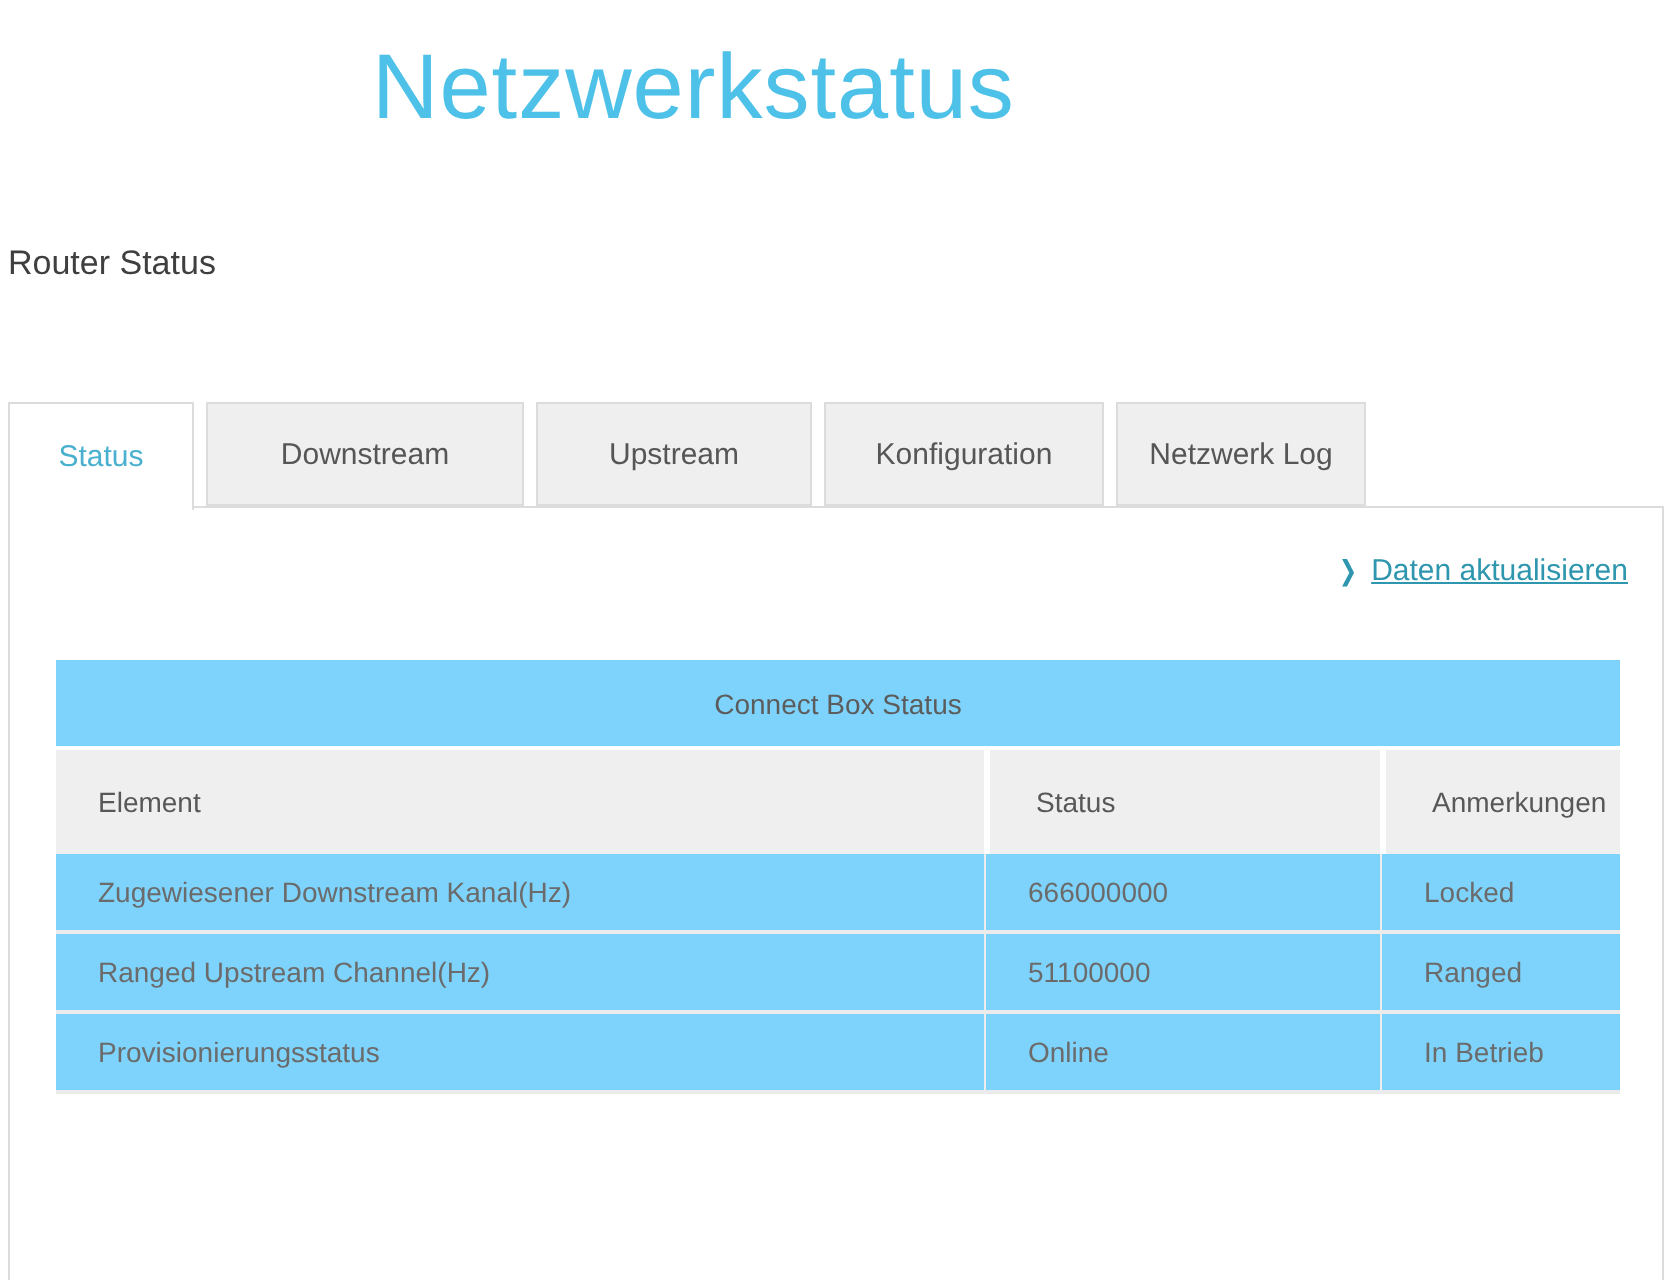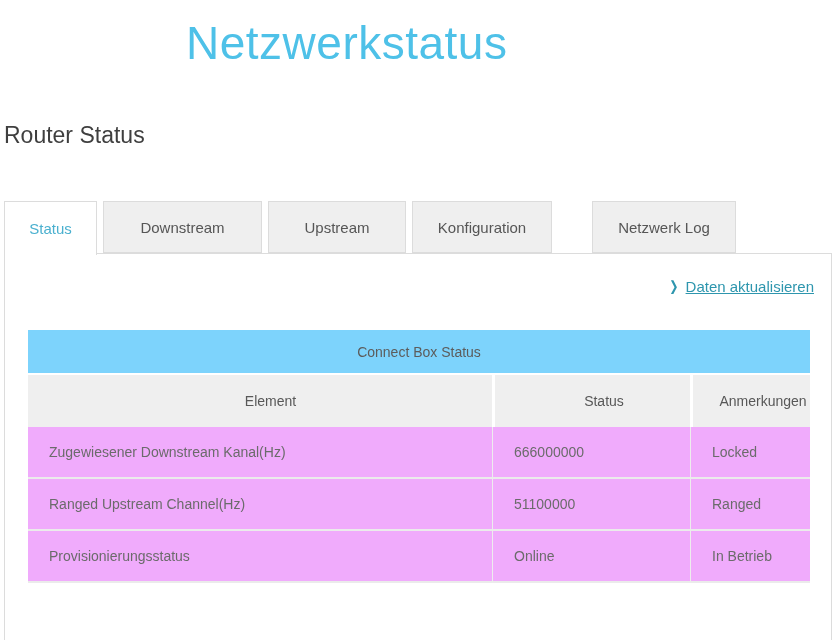--- a/index.html
+++ b/index.html
@@ -11,21 +11,21 @@
   .page-title {
     margin: 16px 0 0 186px;
     font-size: 46px;
     font-weight: 200;
     letter-spacing: 0.5px;
     color: #4ec1e8;
   }
 
   .section-title {
     margin: 52px 0 0 4px;
-    font-size: 23px;
+    font-size: 17px;
     font-weight: 400;
     color: #3f3f3f;
   }
 
   
   .tabs {
     position: absolute;
     left: 4px; top: 185px;
     display: flex;
     gap: 6px;
@@ -45,21 +45,21 @@
   .tab.active {
     background: #fff;
     border-bottom: none;
     height: 54px;
     color: #4ab0cf;
   }
   .tab-w0 { width: 93px; }
   .tab-w1 { width: 159px; }
   .tab-w2 { width: 138px; }
   .tab-w3 { width: 140px; text-align: right; }
-  .tab-w4 { width: 144px; margin-left: 34px; }
+  .tab-w4 { width: 125px; }
 
   
   .panel {
     position: absolute;
     left: 4px; top: 237px;
     width: 828px; height: 400px;
     background: #fff;
     border: 1px solid #dcdcdc;
     z-index: 1;
   }
@@ -102,32 +102,32 @@
     background: #7dd3fc;
     height: 45px;
     text-align: center;
     color: #5c5c5c;
     border-bottom: 2px solid #fff;
   }
   .status-table th {
     background: #efefef;
     height: 52px;
     font-weight: 400;
-    text-align: center;
+    text-align: left;
     color: #585858;
     padding-left: 21px;
   }
   .status-table th + th { border-left: 3px solid #fff; padding-left: 23px; }
 
   .status-table tbody td {
-    height: 52px;
+    height: 40px;
     color: #6b6b6b;
     padding-left: 21px;
     border-bottom: 2px solid #ebebeb;
-    background: #f0abfc;
+    background: #7dd3fc;
   }
   .status-table tbody td + td { border-left: 1px solid #ededed; }
 </style>
 </head>
 <body>
 
 <div class="page">
 
   <h1 class="page-title">Netzwerkstatus</h1>
 

